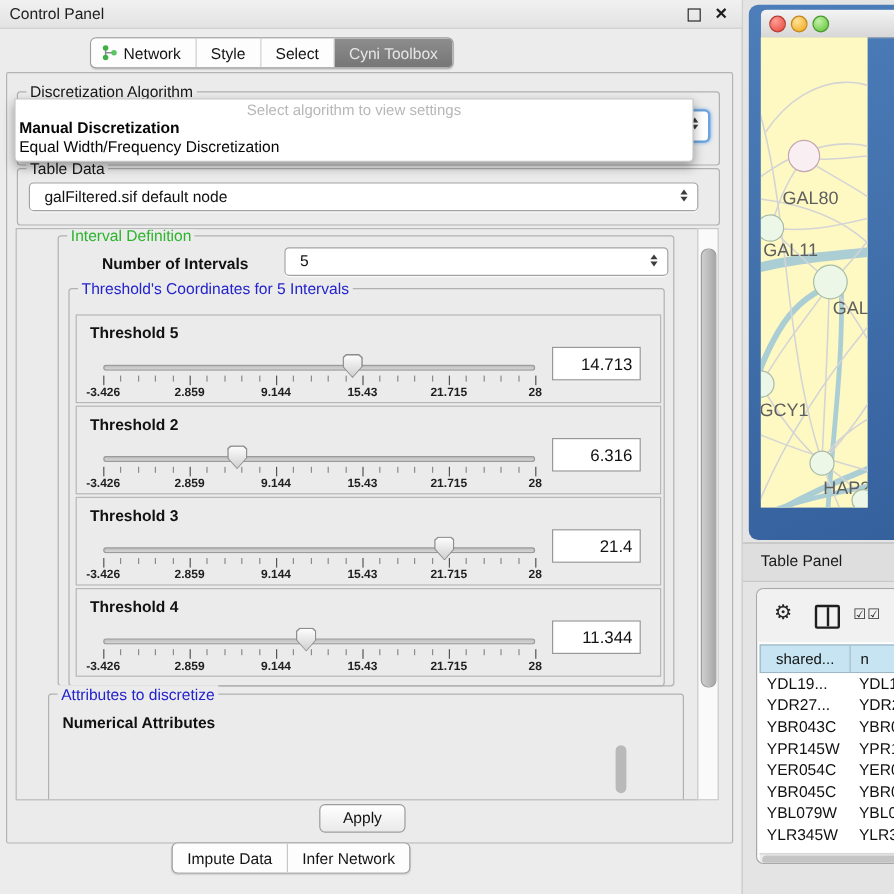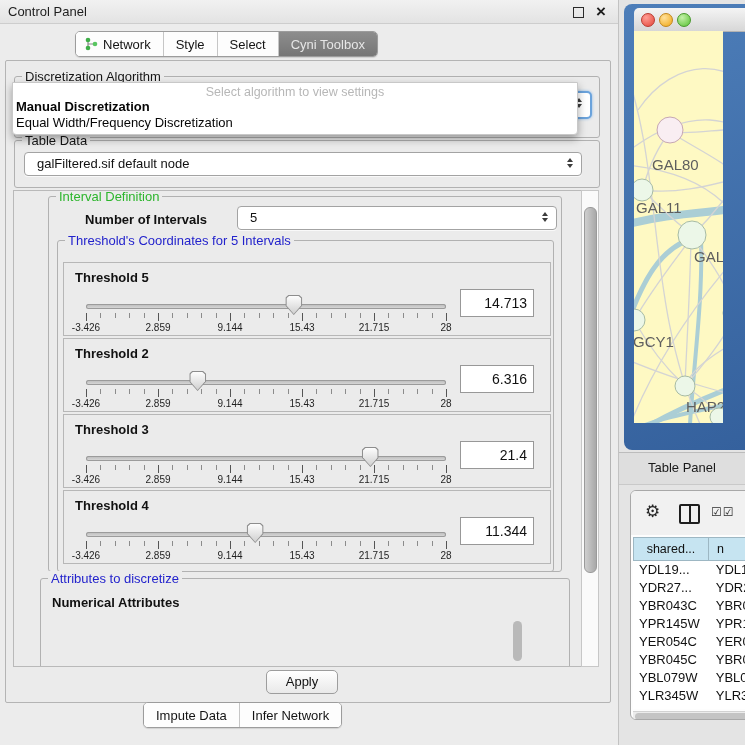--- a/index.html
+++ b/index.html
@@ -55,21 +55,21 @@
   .slider{position:absolute;left:22px;top:0;width:360px;height:72px}
   .track{position:absolute;left:0;top:41px;width:360px;height:5px;border-radius:3px;background:linear-gradient(#b9b9b9,#dcdcdc);box-shadow:inset 0 0 0 1px #9b9b9b}
   .thumb{position:absolute;top:32px;width:17px;height:20px;transform:translateX(-50%);background:#8d8d8d;
          clip-path:polygon(18% 0,82% 0,100% 14%,100% 52%,50% 100%,0 52%,0 14%)}
   .thumb-in{position:absolute;left:1px;top:1px;right:1px;bottom:1px;background:linear-gradient(#fdfdfd,#d0d0d0);
          clip-path:polygon(18% 0,82% 0,100% 14%,100% 52%,50% 100%,0 52%,0 14%)}
   .ticks{position:absolute;left:0;top:50px;width:360px;height:9px}
   .tick{position:absolute;top:0;width:1px;height:5px;background:#8b8b8b}
   .tick.major{height:8px;background:#555}
   .ticklabels{position:absolute;left:0;top:59px;width:360px;height:12px}
-  .ticklabel{position:absolute;transform:translateX(-50%);font-size:10px;font-weight:normal;color:#1f1f1f;white-space:nowrap}
+  .ticklabel{position:absolute;transform:translateX(-50%);font-size:10px;font-weight:bold;color:#1f1f1f;white-space:nowrap}
   .valbox{position:absolute;left:396px;top:26px;width:60px;height:26px;background:#fff;border:1px solid #989898;font-size:14px;text-align:right;line-height:26px;padding:0 6px}
 
   
   #attr-list{position:absolute;left:60px;top:618px;width:466px;height:70px;background:#fff;border:1px solid #a8a8a8;font-size:13px;padding-top:3px}
   .attr-item{padding:0 10px;line-height:15.5px;color:#050505}
   .attr-sb{position:absolute;left:513px;top:621px;width:9px;height:40px;background:#b9b9b9;border-radius:5px;z-index:2}
 
   .apply-btn{position:absolute;left:266px;top:670px;width:70px;height:22px;background:linear-gradient(#ffffff,#e9e9e9);border:1px solid #9d9d9d;border-radius:5px;font-size:13px;text-align:center;line-height:21px}
 
   
@@ -83,21 +83,21 @@
   .net-canvas{position:absolute;left:634px;top:31px;width:89px;height:392px;background:#fef9c3;overflow:hidden}
   .net-canvas svg{overflow:hidden;display:block}
   .e-gray{stroke:#d4d4d4;fill:none}
   .e-teal{stroke:#abced5;fill:none}
   .n-green{fill:#ecf7e8;stroke:#a7bba4}
   .n-pink{fill:#f9eef2;stroke:#c6a7b1}
   .n-red{fill:#ea1616;stroke:#bc0f0f}
   .n-label{fill:#5e5e5e;font-size:15px;font-family:"Liberation Sans",sans-serif}
 
   .tp-bar{position:absolute;left:619px;top:452px;width:126px;height:31px;background:#dedede;border-top:1px solid #bcbcbc;border-bottom:1px solid #c9c9c9}
-  .tp-title{position:absolute;left:29px;top:7px;font-size:13px;color:#1a1a1a}
+  .tp-title{position:absolute;left:15px;top:7px;font-size:13px;color:#1a1a1a}
 
   .table-box{position:absolute;left:630px;top:490px;width:130px;height:228px;background:#fdfdfd;border:1px solid #a8a8a8;border-radius:6px 0 0 6px;overflow:hidden}
   .tb-toolbar{position:absolute;left:0;top:0;width:100%;height:44px;background:#f1f1f1}
   .gear{position:absolute;left:14px;top:10px;font-size:17px;color:#262626;font-family:"DejaVu Sans",sans-serif}
   .split-icon{position:absolute;left:48px;top:13px;width:17px;height:16px;border:2px solid #1e1e1e;border-radius:2px}
   .split-icon div{position:absolute;left:50%;top:0;width:2px;height:100%;background:#1e1e1e;transform:translateX(-50%)}
   .checks{position:absolute;left:80px;top:14px;font-size:12px;letter-spacing:1px;color:#2c2c2c;font-family:"DejaVu Sans",sans-serif}
   .th-row{position:absolute;left:2px;top:46px;display:flex;height:24px}
   .th-cell{background:#c6e4f1;border:1px solid #9db7c3;font-size:12.5px;line-height:22px;box-sizing:border-box}
   .th-cell.c1{width:76px;text-align:center}

